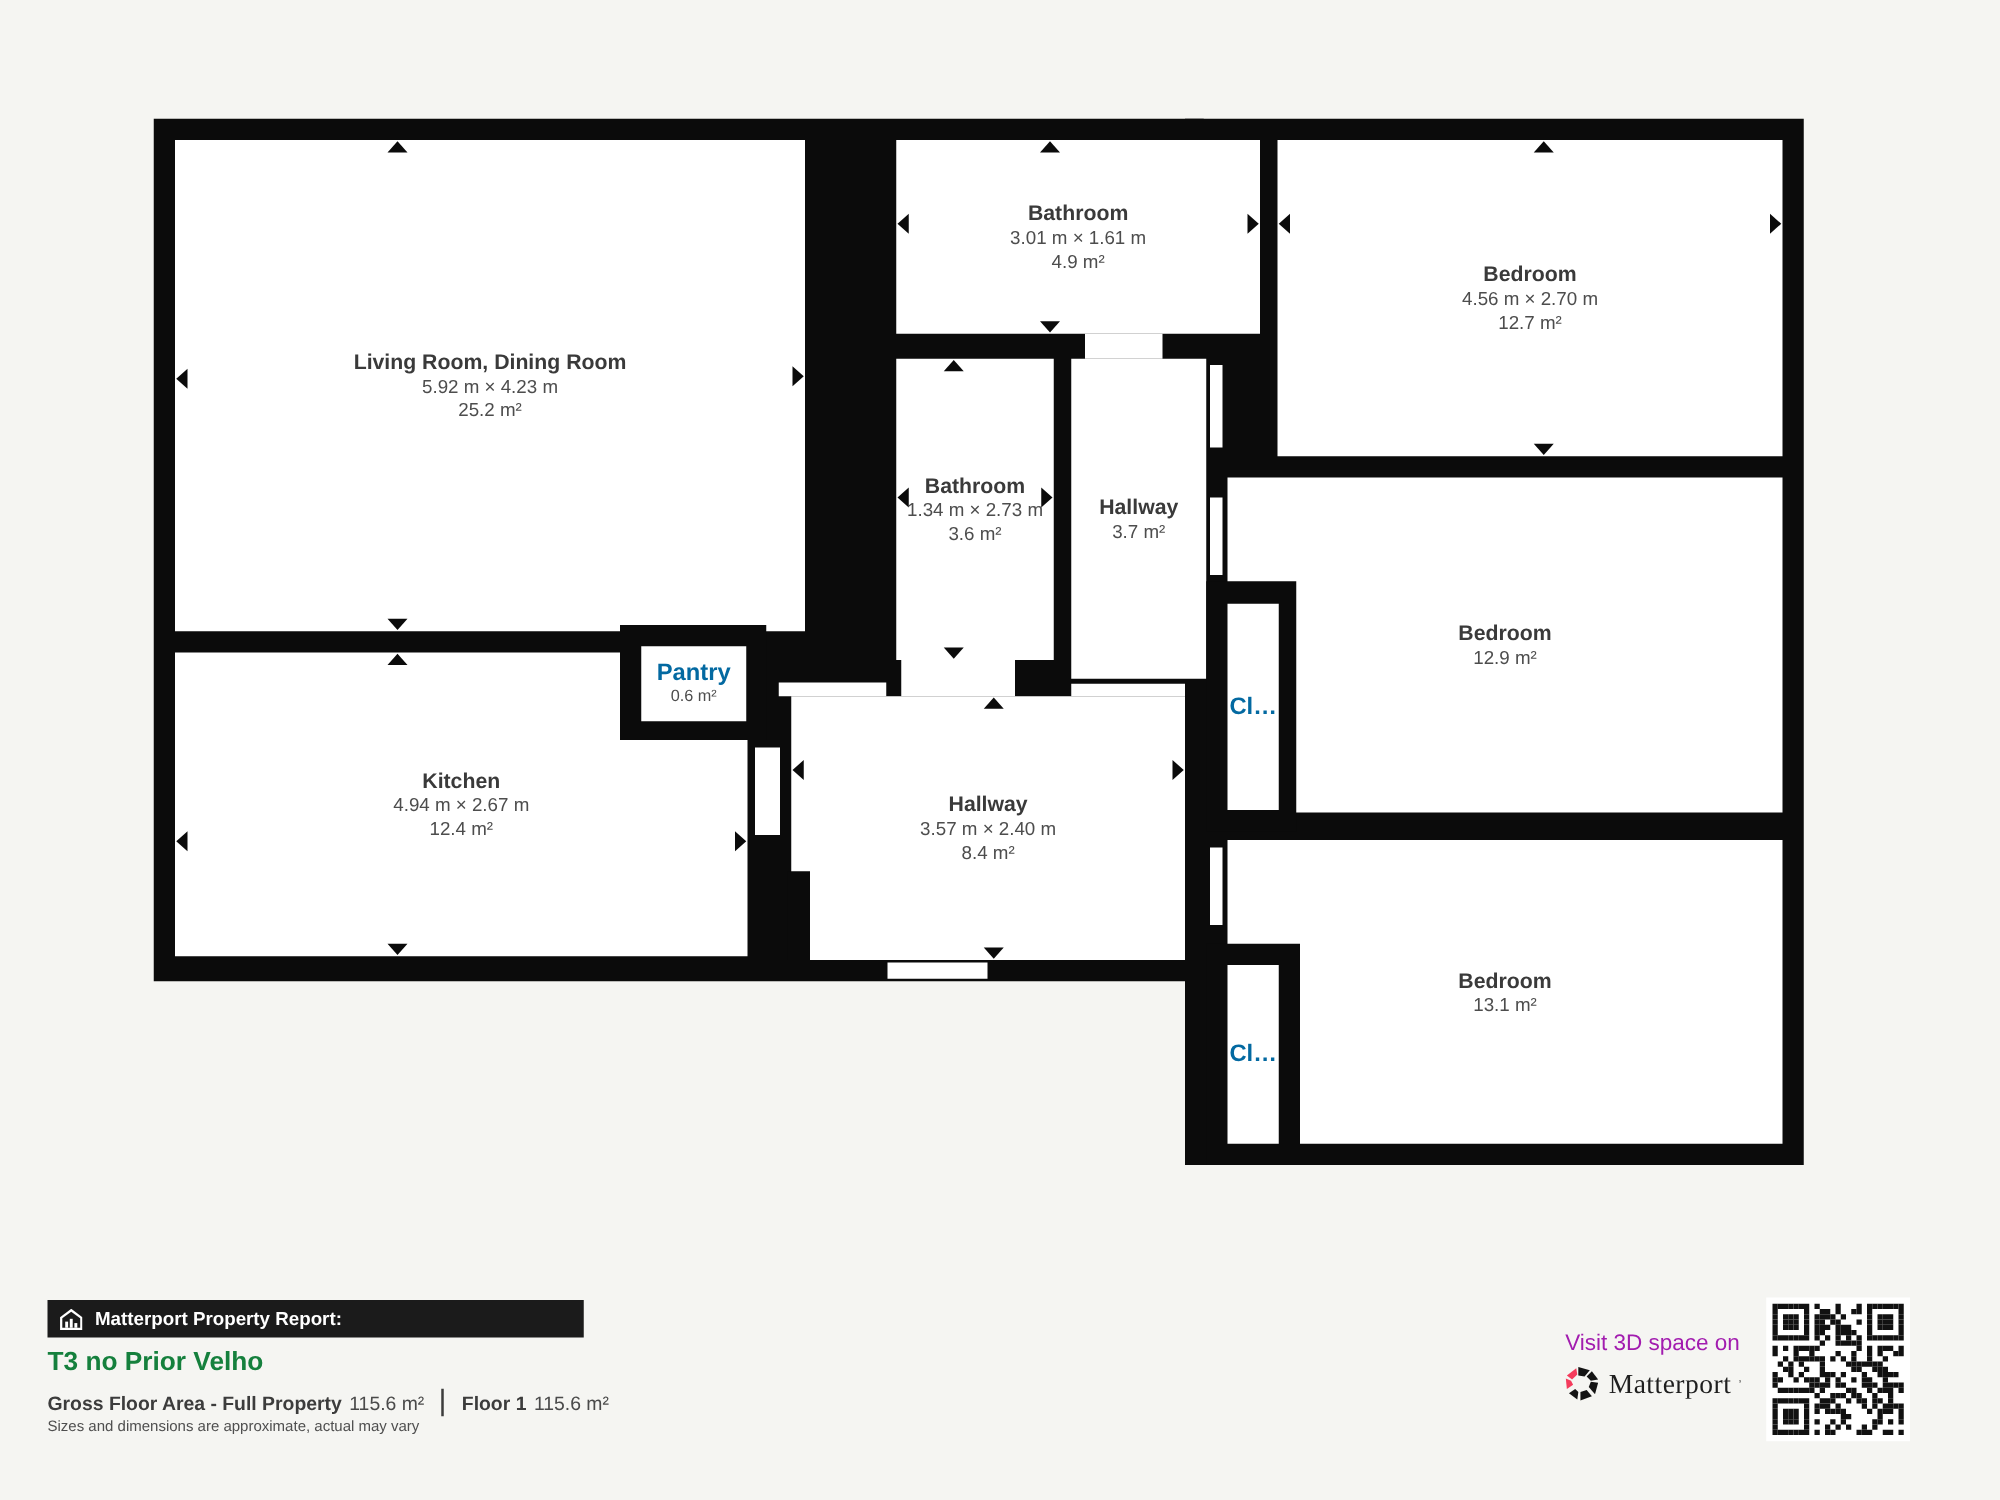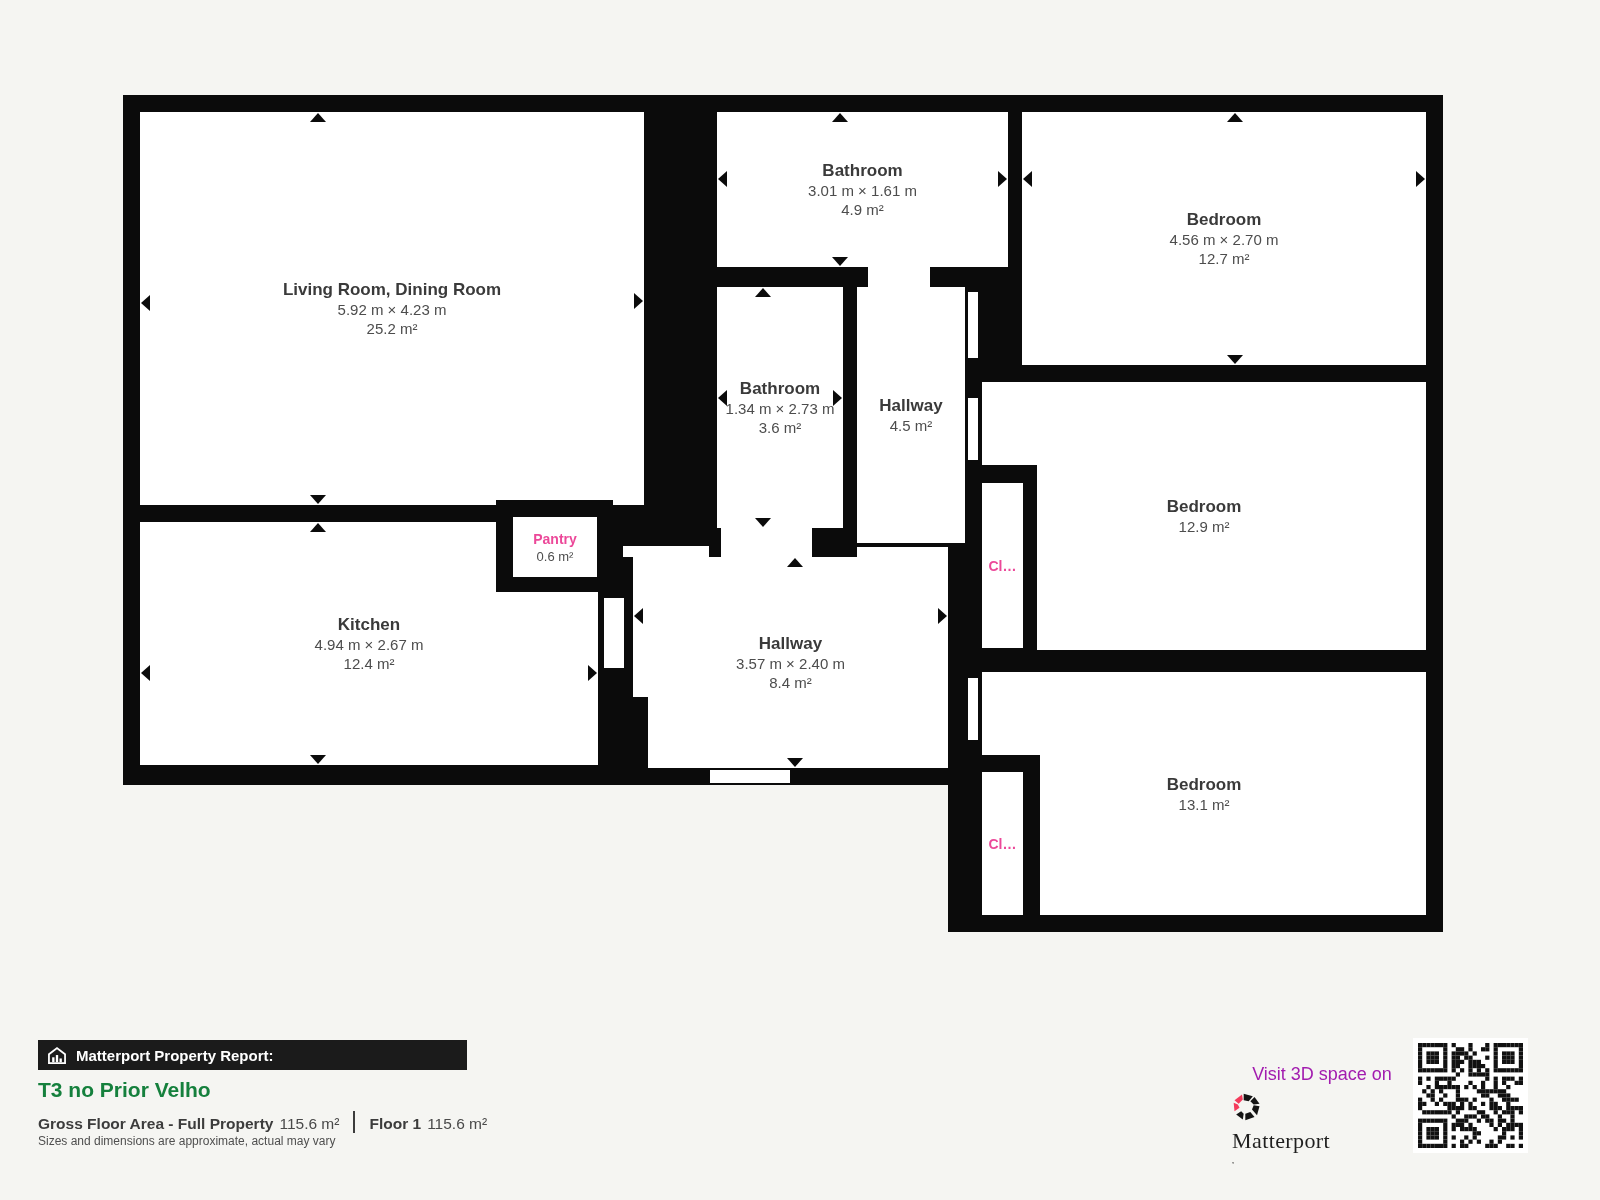--- a/index.html
+++ b/index.html
@@ -2,39 +2,39 @@
 <html><head>
 <meta charset="utf-8">
 <style>
   html,body{margin:0;padding:0;}
   body{width:1600px;height:1200px;background:#f5f5f2;font-family:"Liberation Sans",sans-serif;position:relative;overflow:hidden;}
   .abs{position:absolute;}
   .blk{position:absolute;background:#0b0b0b;}
   .rm{position:absolute;background:#ffffff;display:flex;flex-direction:column;align-items:center;justify-content:center;text-align:center;}
   .rt{font-size:17px;font-weight:bold;color:#3a3a3a;line-height:21px;white-space:nowrap;}
   .rd{font-size:15px;color:#4d4d4d;line-height:19px;white-space:nowrap;}
-  .rt-sm{font-size:14px;font-weight:bold;color:#ec4899;line-height:18px;}
+  .rt-sm{font-size:19px;font-weight:bold;color:#0369a1;line-height:18px;}
   .rd-sm{font-size:13px;color:#4d4d4d;line-height:17px;}
   .door{position:absolute;background:#ffffff;}
   .ar{position:absolute;width:0;height:0;}
   .ar.up{border-left:8px solid transparent;border-right:8px solid transparent;border-bottom:9px solid #0b0b0b;top:1px;}
   .ar.down{border-left:8px solid transparent;border-right:8px solid transparent;border-top:9px solid #0b0b0b;bottom:1px;}
   .ar.lf{border-top:8px solid transparent;border-bottom:8px solid transparent;border-right:9px solid #0b0b0b;left:1px;}
   .ar.rt-a{border-top:8px solid transparent;border-bottom:8px solid transparent;border-left:9px solid #0b0b0b;right:1px;}
   .fbar{position:absolute;left:38px;top:1040px;width:429px;height:30px;background:#1b1b1b;display:flex;align-items:center;gap:10px;padding-left:10px;box-sizing:border-box;}
   .fbar span{color:#ffffff;font-weight:bold;font-size:15px;}
   .ptitle{position:absolute;left:38px;top:1078px;font-size:21px;font-weight:bold;color:#15803d;}
   .stats{position:absolute;left:38px;top:1111px;font-size:15.5px;color:#3c3c3c;display:flex;align-items:flex-end;}
   .stats .b{font-weight:bold;}
   .stats .v{font-weight:normal;color:#4a4a4a;margin-left:6px;}
   .stats .sep{width:2px;height:22px;background:#3c3c3c;margin:0 14px;}
   .disc{position:absolute;left:38px;top:1134px;font-size:12px;color:#4f4f4f;}
   .promo{position:absolute;left:1232px;top:1064px;width:180px;text-align:center;}
   .promo .visit{font-size:18px;color:#a21caf;}
-  .brandrow{margin-top:7px;display:flex;align-items:flex-start;justify-content:center;gap:6px;flex-direction:column;}
+  .brandrow{margin-top:7px;display:flex;align-items:center;justify-content:center;gap:6px;}
   .brandword{font-family:"Liberation Serif",serif;font-size:22px;color:#1f1f1f;letter-spacing:0.4px;}
   .tm{font-size:9px;color:#1f1f1f;vertical-align:top;line-height:10px;}
   .qr{position:absolute;left:1413px;top:1038px;width:115px;height:115px;background:#ffffff;}
 </style>
 </head>
 <body>
 
 <div class="abs" style="left:0;top:0;width:1600px;height:1200px;">
 
   <div class="blk" style="left:123px;top:95px;width:840px;height:690px;"></div>
@@ -85,21 +85,21 @@
     <div class="rd">1.34 m × 2.73 m</div>
     <div class="rd">3.6 m²</div>
     <div class="ar up" style="left:38px;"></div>
     <div class="ar down" style="left:38px;"></div>
     <div class="ar lf" style="top:103px;"></div>
     <div class="ar rt-a" style="top:103px;"></div>
   </div>
 
   <div class="rm" style="left:857px;top:287px;width:108px;height:256px;">
     <div class="rt">Hallway</div>
-    <div class="rd">4.5 m²</div>
+    <div class="rd">3.7 m²</div>
   </div>
 
   <div class="rm" style="left:982px;top:382px;width:444px;height:268px;">
     <div class="rt">Bedroom</div>
     <div class="rd">12.9 m²</div>
   </div>
 
   <div class="rm" style="left:982px;top:672px;width:444px;height:243px;">
     <div class="rt">Bedroom</div>
     <div class="rd">13.1 m²</div>

